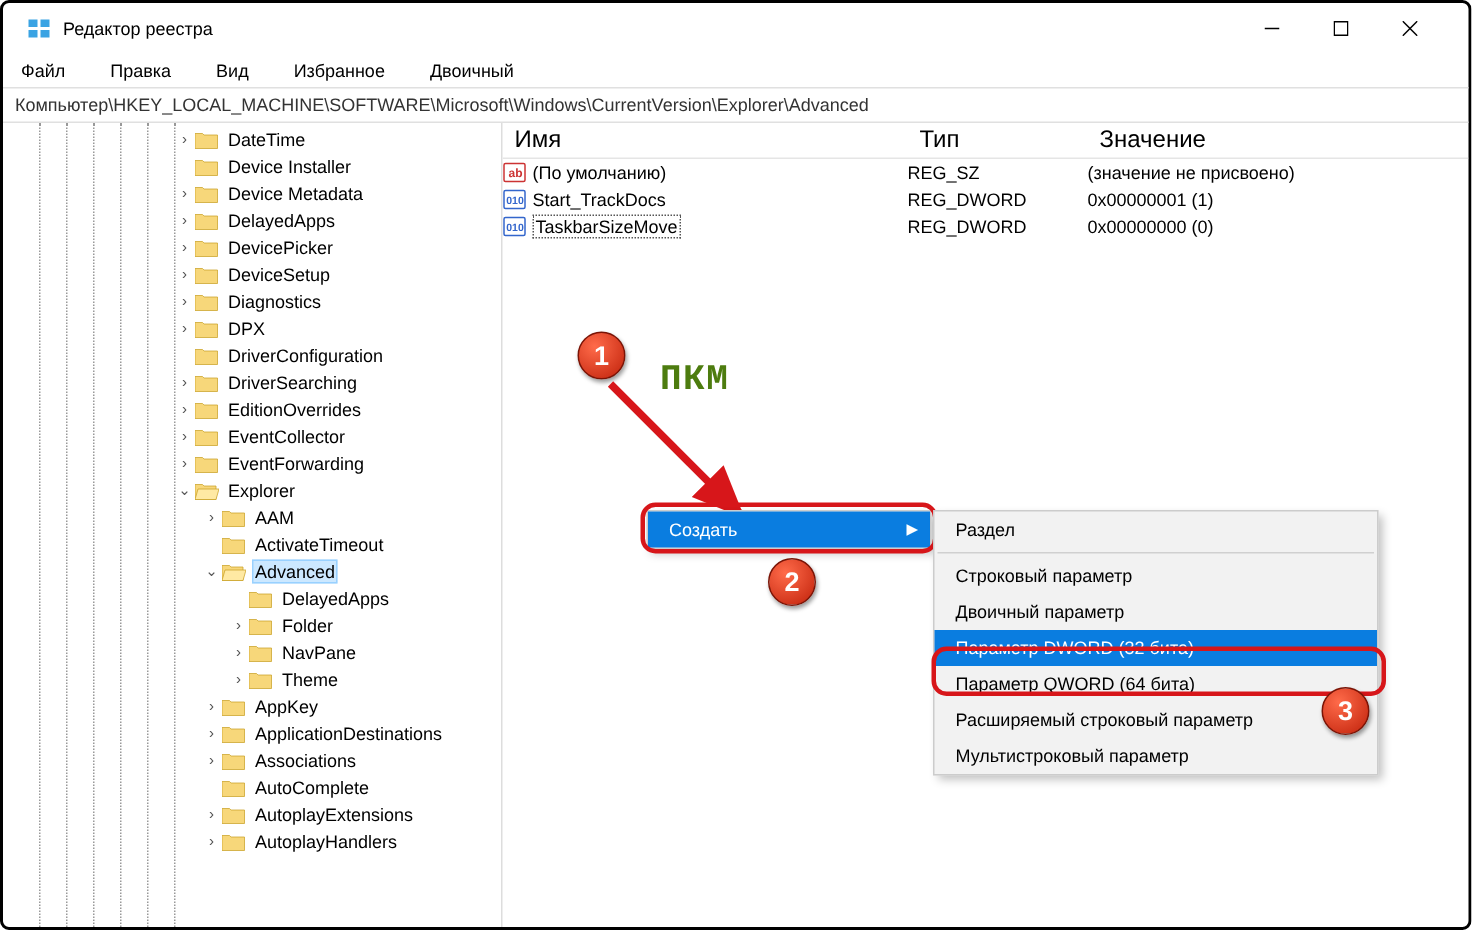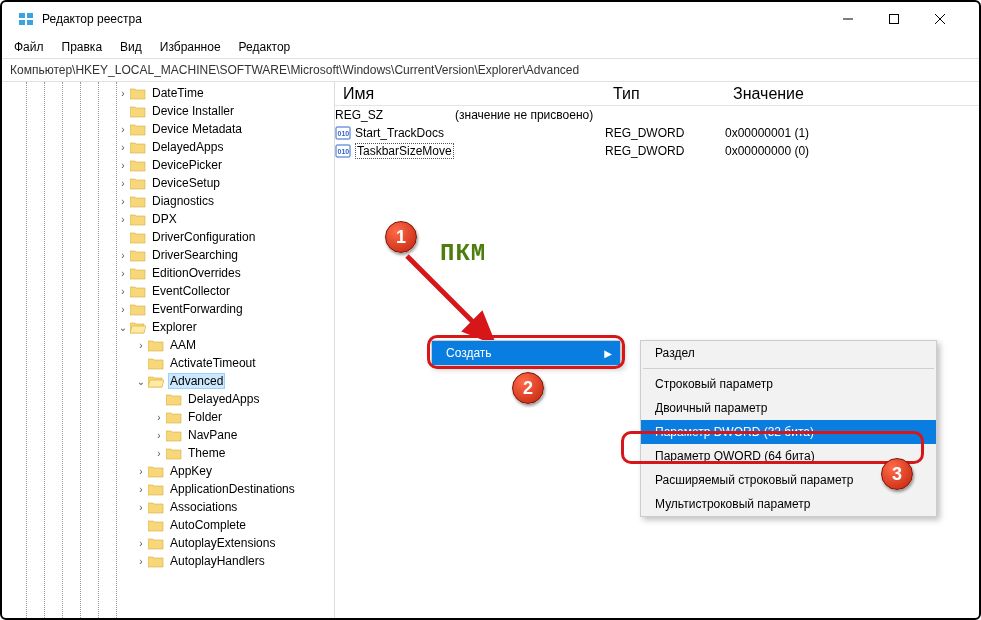--- a/index.html
+++ b/index.html
@@ -3,21 +3,21 @@
 <meta charset="utf-8">
 <style>
   * { box-sizing: border-box; margin: 0; padding: 0; }
   body { font-family: "Segoe UI", Tahoma, sans-serif; font-size: 12px; background: #fff; color: #000; width: 981px; height: 620px; overflow: hidden; }
   .window { width: 981px; height: 620px; border: 2px solid #000; border-radius: 6px; display: flex; flex-direction: column; background: #fff; }
   .titlebar { height: 34px; display: flex; align-items: center; padding: 0 16px; }
   .titlebar-icon { width: 16px; height: 16px; margin-right: 8px; }
   .title { font-size: 12px; flex: 1; }
   .win-controls { display: flex; gap: 0; }
   .win-btn { width: 46px; height: 30px; display: flex; align-items: center; justify-content: center; }
-  .menubar { height: 22px; display: flex; align-items: center; padding: 0 4px; gap: 2px; }
+  .menubar { height: 22px; display: flex; align-items: center; padding: 0 4px; gap: 14px; }
   .menu-item { padding: 2px 8px; }
   .addressbar { height: 24px; display: flex; align-items: center; padding: 2px 8px; border-top: 1px solid #e0e0e0; border-bottom: 1px solid #e0e0e0; font-size: 12px; color: #333; }
   .content { flex: 1; display: flex; overflow: hidden; }
   .tree { width: 333px; border-right: 1px solid #ddd; overflow: hidden; position: relative; }
   .tree-inner { padding: 2px 0; }
   .tree-row { height: 18px; display: flex; align-items: center; white-space: nowrap; font-size: 12px; }
   .indent { display: inline-block; }
   .vline { position: absolute; top: 0; bottom: 0; width: 1px; border-left: 1px dotted #999; }
   .chev { width: 14px; display: inline-flex; justify-content: center; color: #555; font-size: 10px; }
   .folder { width: 16px; height: 14px; margin-right: 4px; display: inline-flex; align-items: center; justify-content: center; }
@@ -76,21 +76,21 @@
           </svg>
         </div>
     </div>
   </div>
 
   <div class="menubar">
     <div class="menu-item">Файл</div>
     <div class="menu-item">Правка</div>
     <div class="menu-item">Вид</div>
     <div class="menu-item">Избранное</div>
-    <div class="menu-item">Редактор</div>
+    <div class="menu-item">Двоичный</div>
   </div>
 
   <div class="addressbar">
     <span>Компьютер\HKEY_LOCAL_MACHINE\SOFTWARE\Microsoft\Windows\CurrentVersion\Explorer\Advanced</span>
   </div>
 
   <div class="content">
     <div class="tree">
       <div class="vline" style="left:24px"></div>
       <div class="vline" style="left:42px"></div>
@@ -375,20 +375,29 @@
     </div>
 
     <div class="list">
       <div class="list-header">
         <div class="col-name">Имя</div>
         <div class="col-type">Тип</div>
         <div class="col-val">Значение</div>
       </div>
       <div id="list-body">
           <div class="list-row">
+            <div class="col-name">
+              <span class="val-icon">
+                <svg width="16" height="16">
+                  <rect x="1" y="2" width="14" height="12" rx="1" fill="#fff" stroke="#c33"></rect>
+                  <text x="4" y="11" font-size="8" fill="#c33" font-weight="bold">ab</text>
+                </svg>
+              </span>
+              <span class="val-name-text">(По умолчанию)</span>
+            </div>
             <div class="col-type">REG_SZ</div>
             <div class="col-val">(значение не присвоено)</div>
           </div>
           <div class="list-row">
             <div class="col-name">
               <span class="val-icon">
                 <svg width="16" height="16">
                   <rect x="1" y="2" width="14" height="12" rx="1" fill="#fff" stroke="#36c"></rect>
                   <text x="2.5" y="11" font-size="7" fill="#36c" font-weight="bold">010</text>
                 </svg>
@@ -430,21 +439,21 @@
         <div class="ctx-item highlight">
           <span>Создать</span>
             <span class="ctx-arrow">▶</span>
         </div>
       </div>
       <div class="red-outline" style="left:92px; top:253px; width:198px; height:34px;"></div>
       <div class="badge" style="left:177px; top:290px;">
           <span>2</span>
         </div>
 
-      <div class="ctx-menu" style="left:305px; top:258px; width:297px;text-align:center;">
+      <div class="ctx-menu" style="left:287px; top:258px; width:297px;text-align:center;">
         <div class="ctx-item">
             <span>Раздел</span>
           </div>
         <div class="ctx-sep"></div>
         <div class="ctx-item">
             <span>Строковый параметр</span>
           </div>
         <div class="ctx-item">
             <span>Двоичный параметр</span>
           </div>

